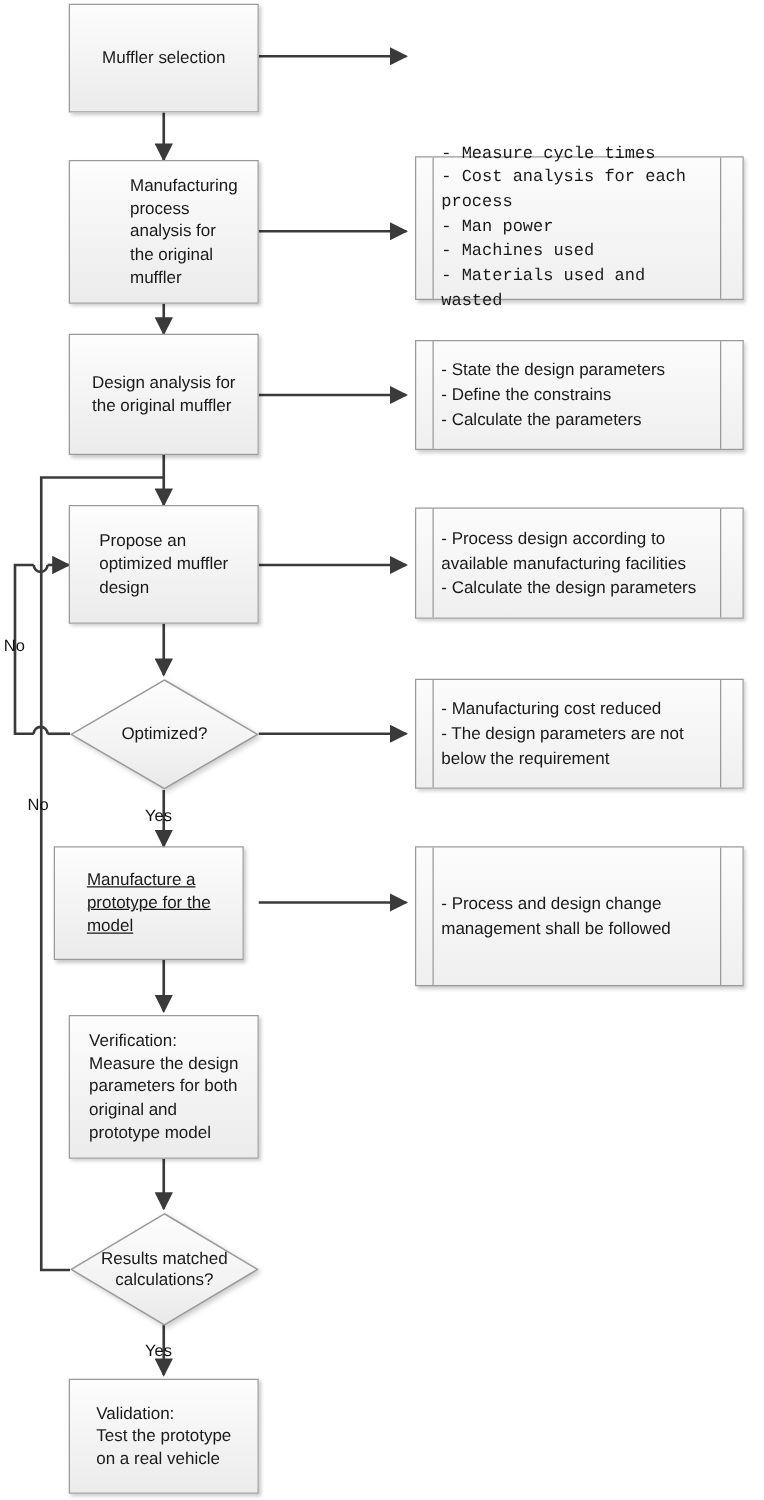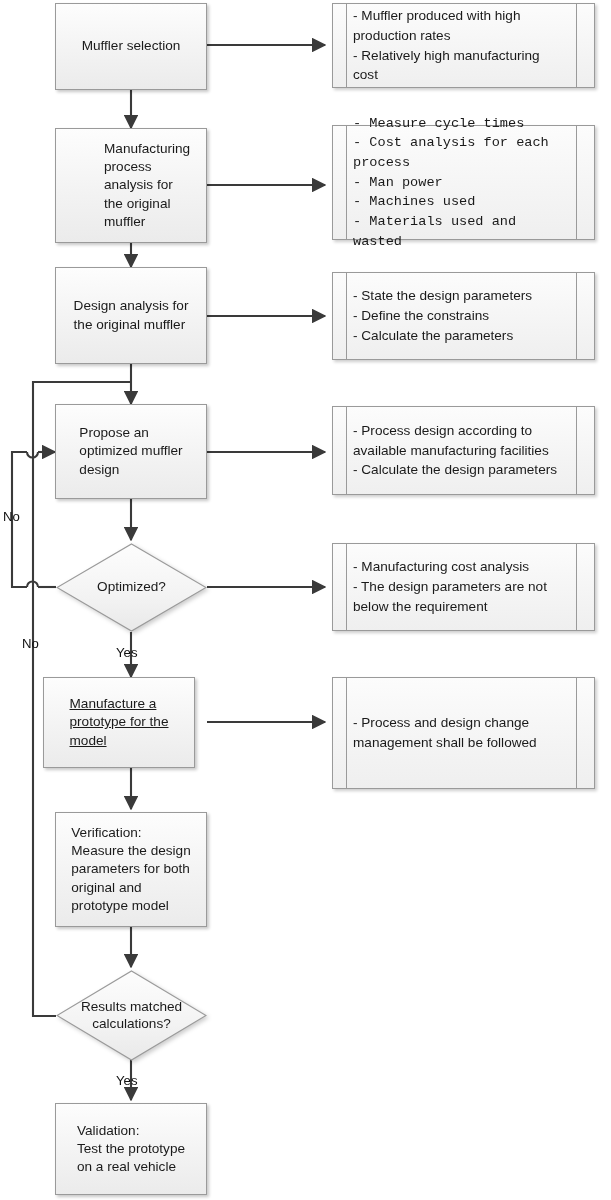--- a/index.html
+++ b/index.html
@@ -227,30 +227,20 @@
           <stop offset="60%" stop-color="#f3f3f3"></stop>
           <stop offset="100%" stop-color="#e9e9e9"></stop>
         </linearGradient>
       </defs>
       <polygon points="75.5,1 150,45.5 75.5,90 1,45.5" fill="url(#dgrad2)" stroke="#9a9a9a" stroke-width="1.2"></polygon>
     </svg>
     <div class="dlabel">Results matched
 calculations?</div>
   </div>
 
-  <div class="note" style="left:332px; top:3px; width:263px; height:85px;">
-    <div class="rail-l"></div>
-    <div class="rail-r"></div>
-    <div class="ntext">
-      <span>- Muffler produced with high</span>
-      <span>production rates</span>
-      <span>- Relatively high manufacturing</span>
-      <span>cost</span>
-    </div>
-  </div>
 
   <div class="note" style="left:332px; top:125px; width:263px; height:115px;font-family:Liberation Mono, monospace;">
     <div class="rail-l"></div>
     <div class="rail-r"></div>
     <div class="ntext">
       <span>- Measure cycle times</span>
       <span>- Cost analysis for each process</span>
       <span>- Man power</span>
       <span>- Machines used</span>
       <span>- Materials used and wasted</span>
@@ -274,21 +264,21 @@
       <span>- Process design according to</span>
       <span>available manufacturing facilities</span>
       <span>- Calculate the design parameters</span>
     </div>
   </div>
 
   <div class="note" style="left:332px; top:543px; width:263px; height:88px;">
     <div class="rail-l"></div>
     <div class="rail-r"></div>
     <div class="ntext">
-      <span>- Manufacturing cost analysis</span>
+      <span>- Manufacturing cost reduced</span>
       <span>- The design parameters are not</span>
       <span>below the requirement</span>
     </div>
   </div>
 
   <div class="note" style="left:332px; top:677px; width:263px; height:112px;">
     <div class="rail-l"></div>
     <div class="rail-r"></div>
     <div class="ntext">
       <span>- Process and design change</span>

